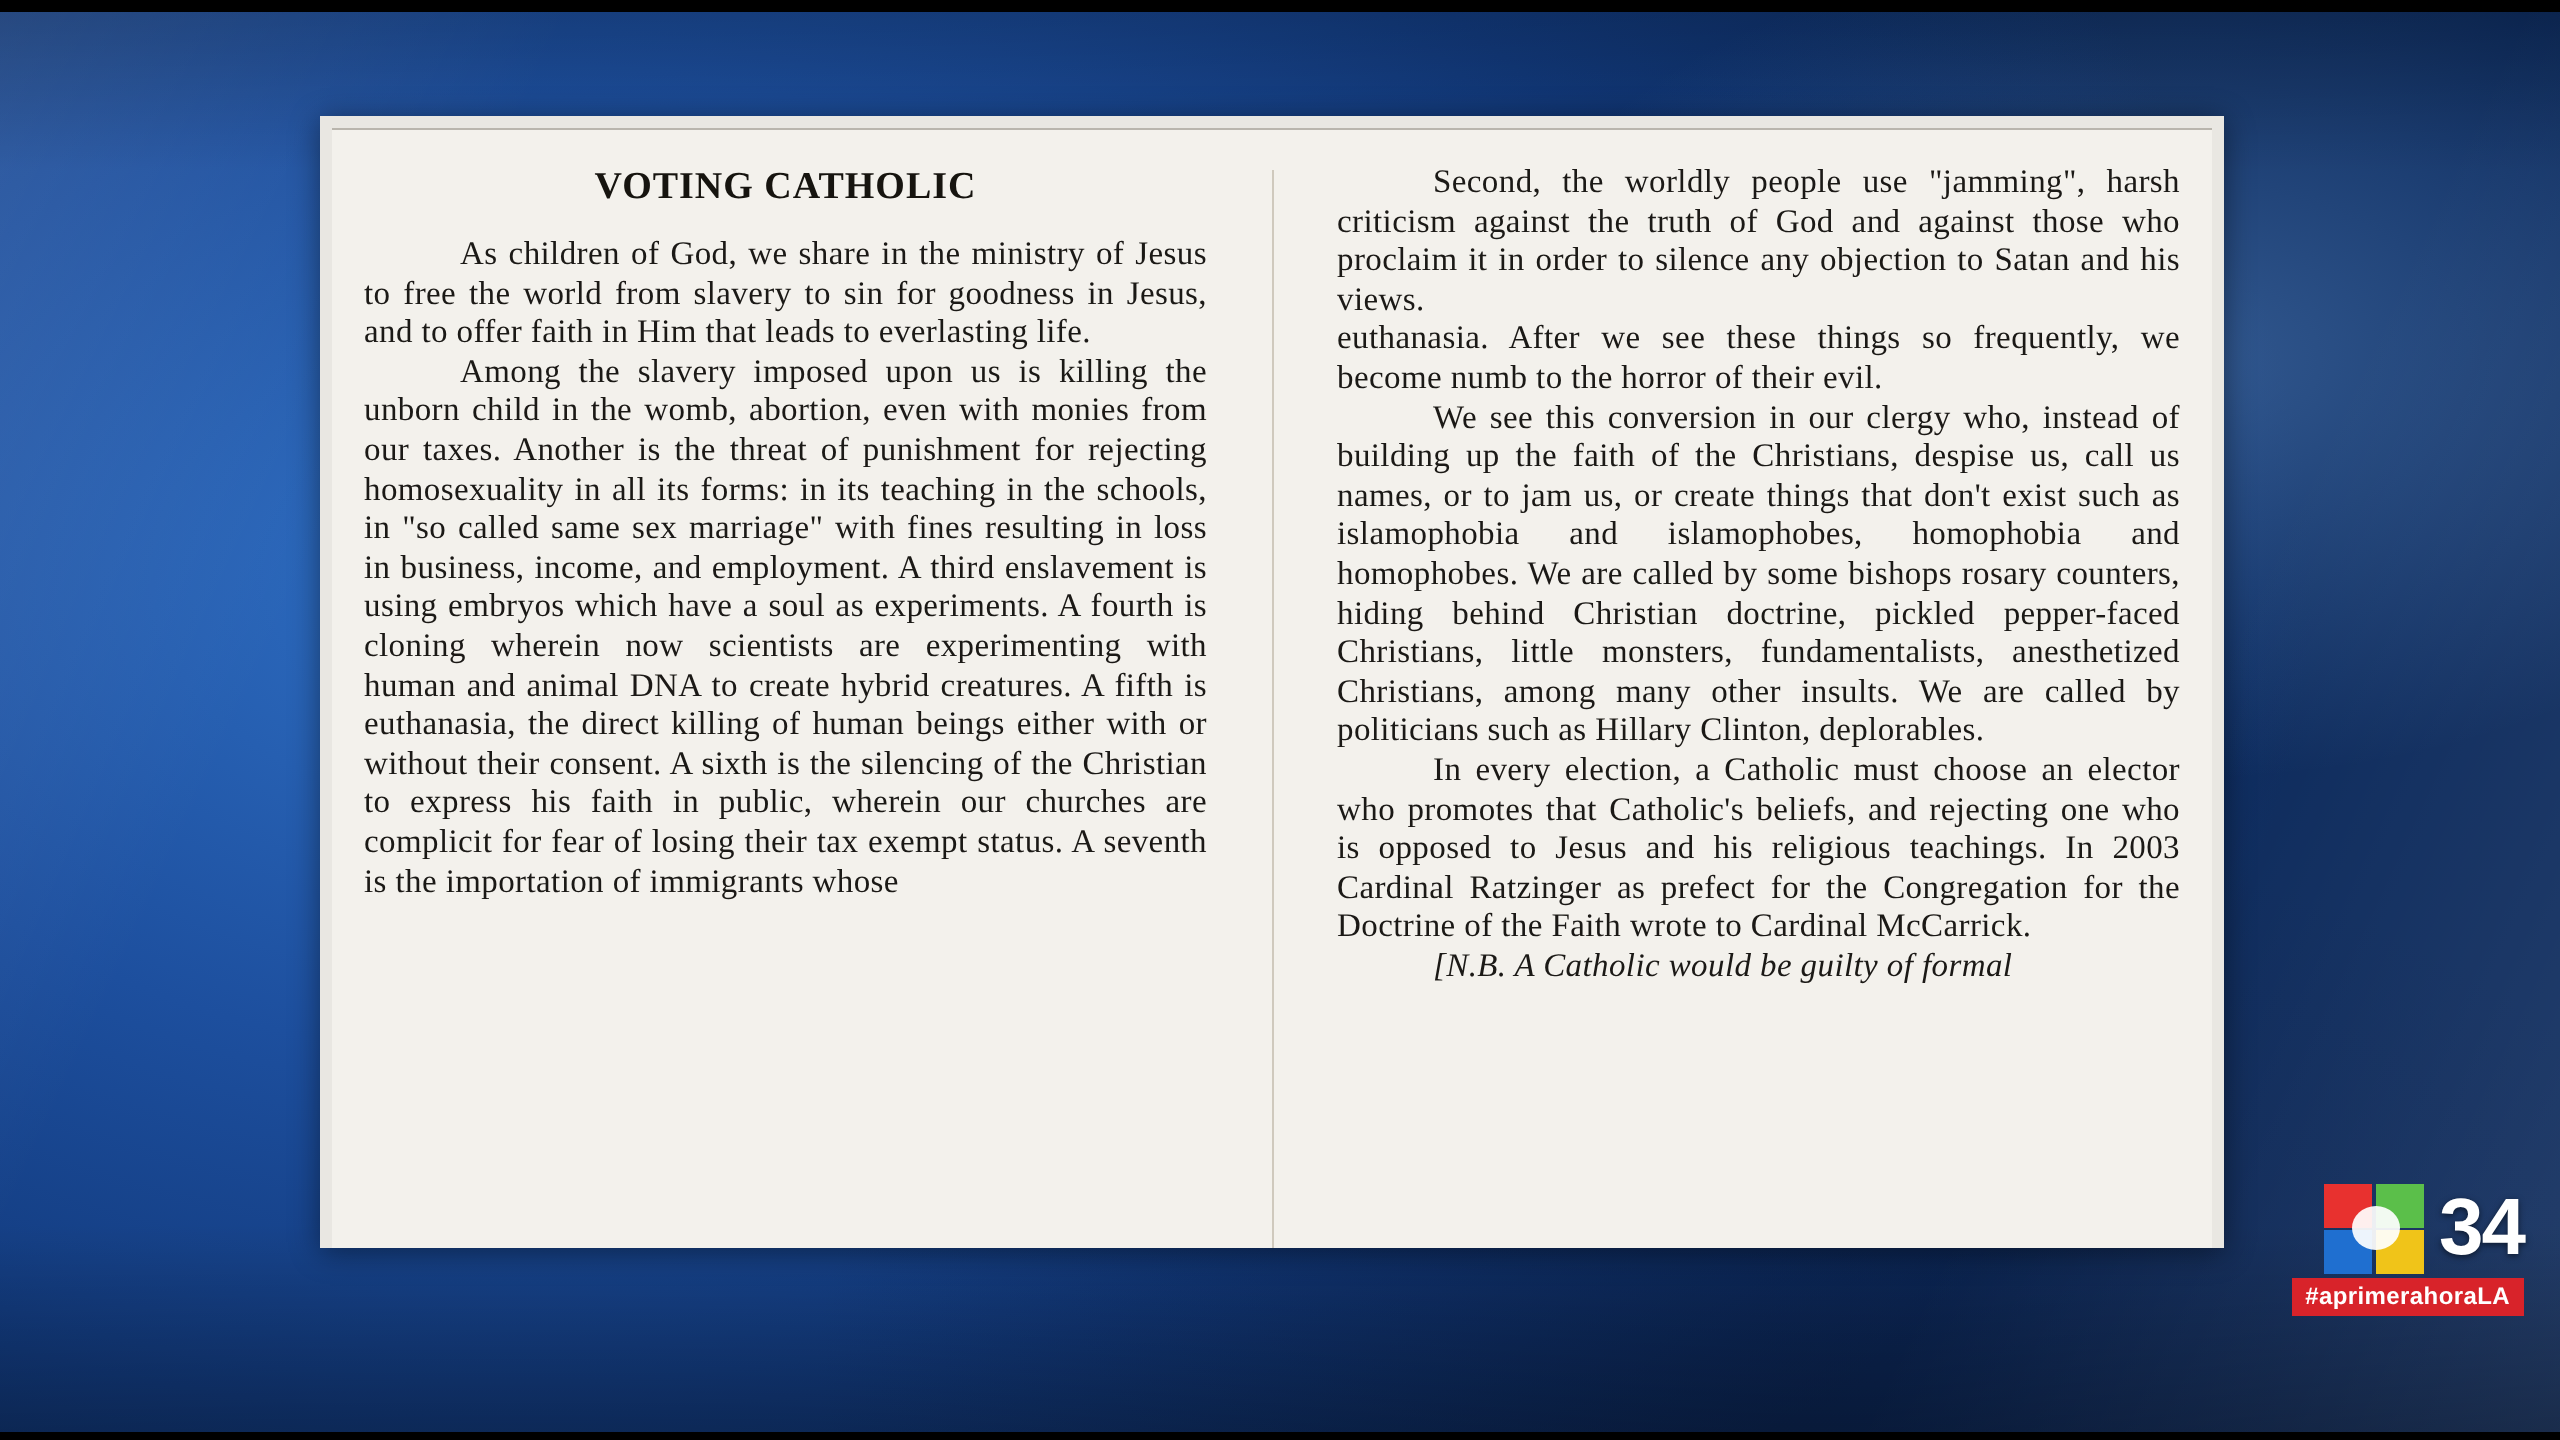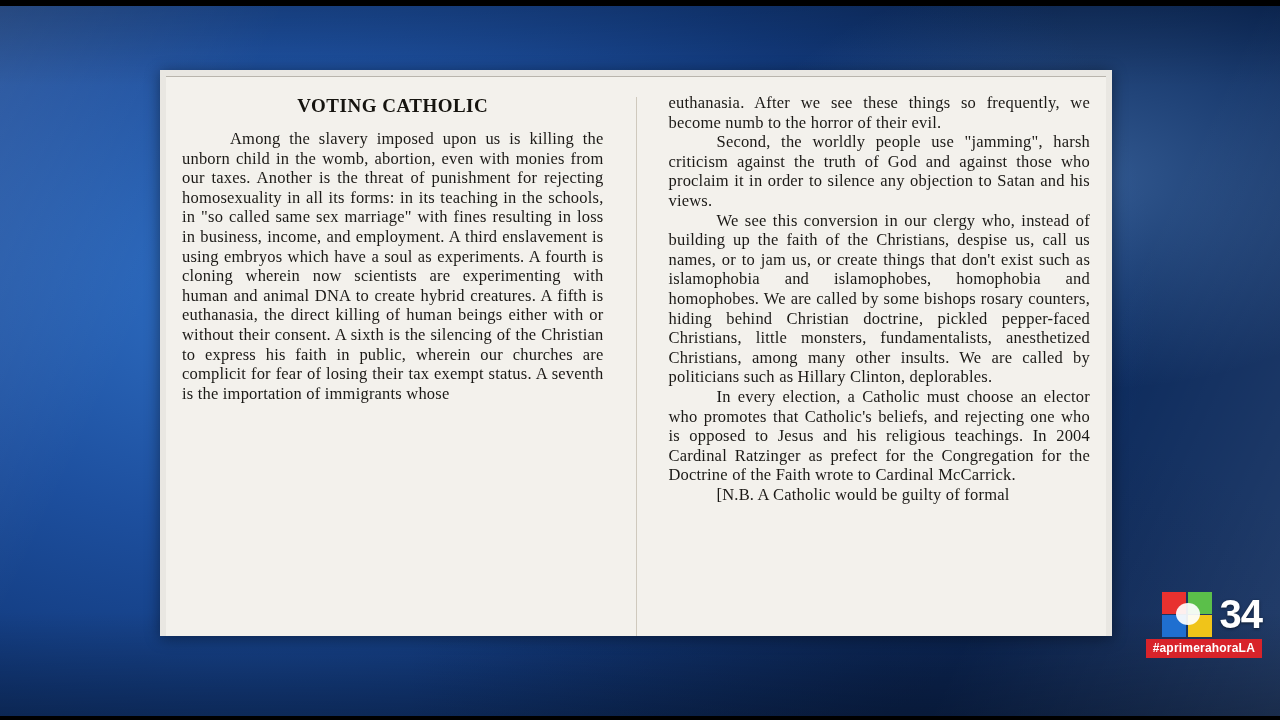--- a/index.html
+++ b/index.html
@@ -41,21 +41,21 @@
     inset: 0;
     background:
       linear-gradient(to bottom, rgba(0,0,0,0.18), rgba(0,0,0,0) 12%, rgba(0,0,0,0) 85%, rgba(0,0,0,0.30));
     pointer-events: none;
   }
 
   
   .doc-wrap {
     position: absolute;
     left: 160px;
-    top: 70px;
+    top: 58px;
     width: 952px;
     height: 566px;
     background: #e9e7e2;
     box-shadow: 0 2px 14px rgba(0,0,0,0.45);
     overflow: hidden;
     z-index: 2;
   }
   .doc-page {
     position: absolute;
     left: 6px;
@@ -102,21 +102,21 @@
     font-family: "Liberation Serif", serif;
     font-size: 16.5px;
     line-height: 19.6px;
     color: #1b1916;
     text-align: justify;
     text-indent: 48px;
     margin: 0 0 0 0;
     letter-spacing: 0.2px;
     filter: blur(0.22px);
   }
-  .para.italic { }
+  .para.italic { font-style: italic; }
   .para + .para { margin-top: 0; }
 
   
   .col .fade {
     position: absolute;
     left: 0; right: 0; bottom: 0;
     height: 26px;
     background: linear-gradient(to bottom, rgba(243,241,236,0), rgba(243,241,236,0.0));
     pointer-events: none;
   }
@@ -197,31 +197,32 @@
 <div id="screen">
 
   <div class="bar top"></div>
 
   <div class="doc-wrap">
     <div class="doc-page">
       <div class="doc-inner">
 
         <div class="col left">
           <div class="doc-title">VOTING CATHOLIC</div>
+          <p class="para">As children of God, we share in the ministry of Jesus to free the world from slavery to sin for goodness in Jesus, and to offer faith in Him that leads to everlasting life.</p>
           <p class="para">Among the slavery imposed upon us is killing the unborn child in the womb, abortion, even with monies from our taxes. Another is the threat of punishment for rejecting homosexuality in all its forms: in its teaching in the schools, in "so called same sex marriage" with fines resulting in loss in business, income, and employment. A third enslavement is using embryos which have a soul as experiments. A fourth is cloning wherein now scientists are experimenting with human and animal DNA to create hybrid creatures. A fifth is euthanasia, the direct killing of human beings either with or without their consent. A sixth is the silencing of the Christian to express his faith in public, wherein our churches are complicit for fear of losing their tax exempt status. A seventh is the importation of immigrants whose</p>
           <div class="fade"></div>
         </div>
 
         <div class="col-divider"></div>
 
         <div class="col right">
+          <p class="para">Second, the worldly people use "jamming", harsh criticism against the truth of God and against those who proclaim it in order to silence any objection to Satan and his views.</p>
           <p class="para" style="text-indent:0">euthanasia. After we see these things so frequently, we become numb to the horror of their evil.</p>
-          <p class="para">Second, the worldly people use "jamming", harsh criticism against the truth of God and against those who proclaim it in order to silence any objection to Satan and his views.</p>
           <p class="para">We see this conversion in our clergy who, instead of building up the faith of the Christians, despise us, call us names, or to jam us, or create things that don't exist such as islamophobia and islamophobes, homophobia and homophobes. We are called by some bishops rosary counters, hiding behind Christian doctrine, pickled pepper-faced Christians, little monsters, fundamentalists, anesthetized Christians, among many other insults. We are called by politicians such as Hillary Clinton, deplorables.</p>
-          <p class="para">In every election, a Catholic must choose an elector who promotes that Catholic's beliefs, and rejecting one who is opposed to Jesus and his religious teachings. In 2004 Cardinal Ratzinger as prefect for the Congregation for the Doctrine of the Faith wrote to Cardinal McCarrick.</p>
+          <p class="para">In every election, a Catholic must choose an elector who promotes that Catholic's beliefs, and rejecting one who is opposed to Jesus and his religious teachings. In 2003 Cardinal Ratzinger as prefect for the Congregation for the Doctrine of the Faith wrote to Cardinal McCarrick.</p>
           <p class="para italic">[N.B. A Catholic would be guilty of formal</p>
           <div class="fade"></div>
         </div>
 
       </div>
     </div>
   </div>
 
   <div class="tv-bug">
     <div class="bug-row">

